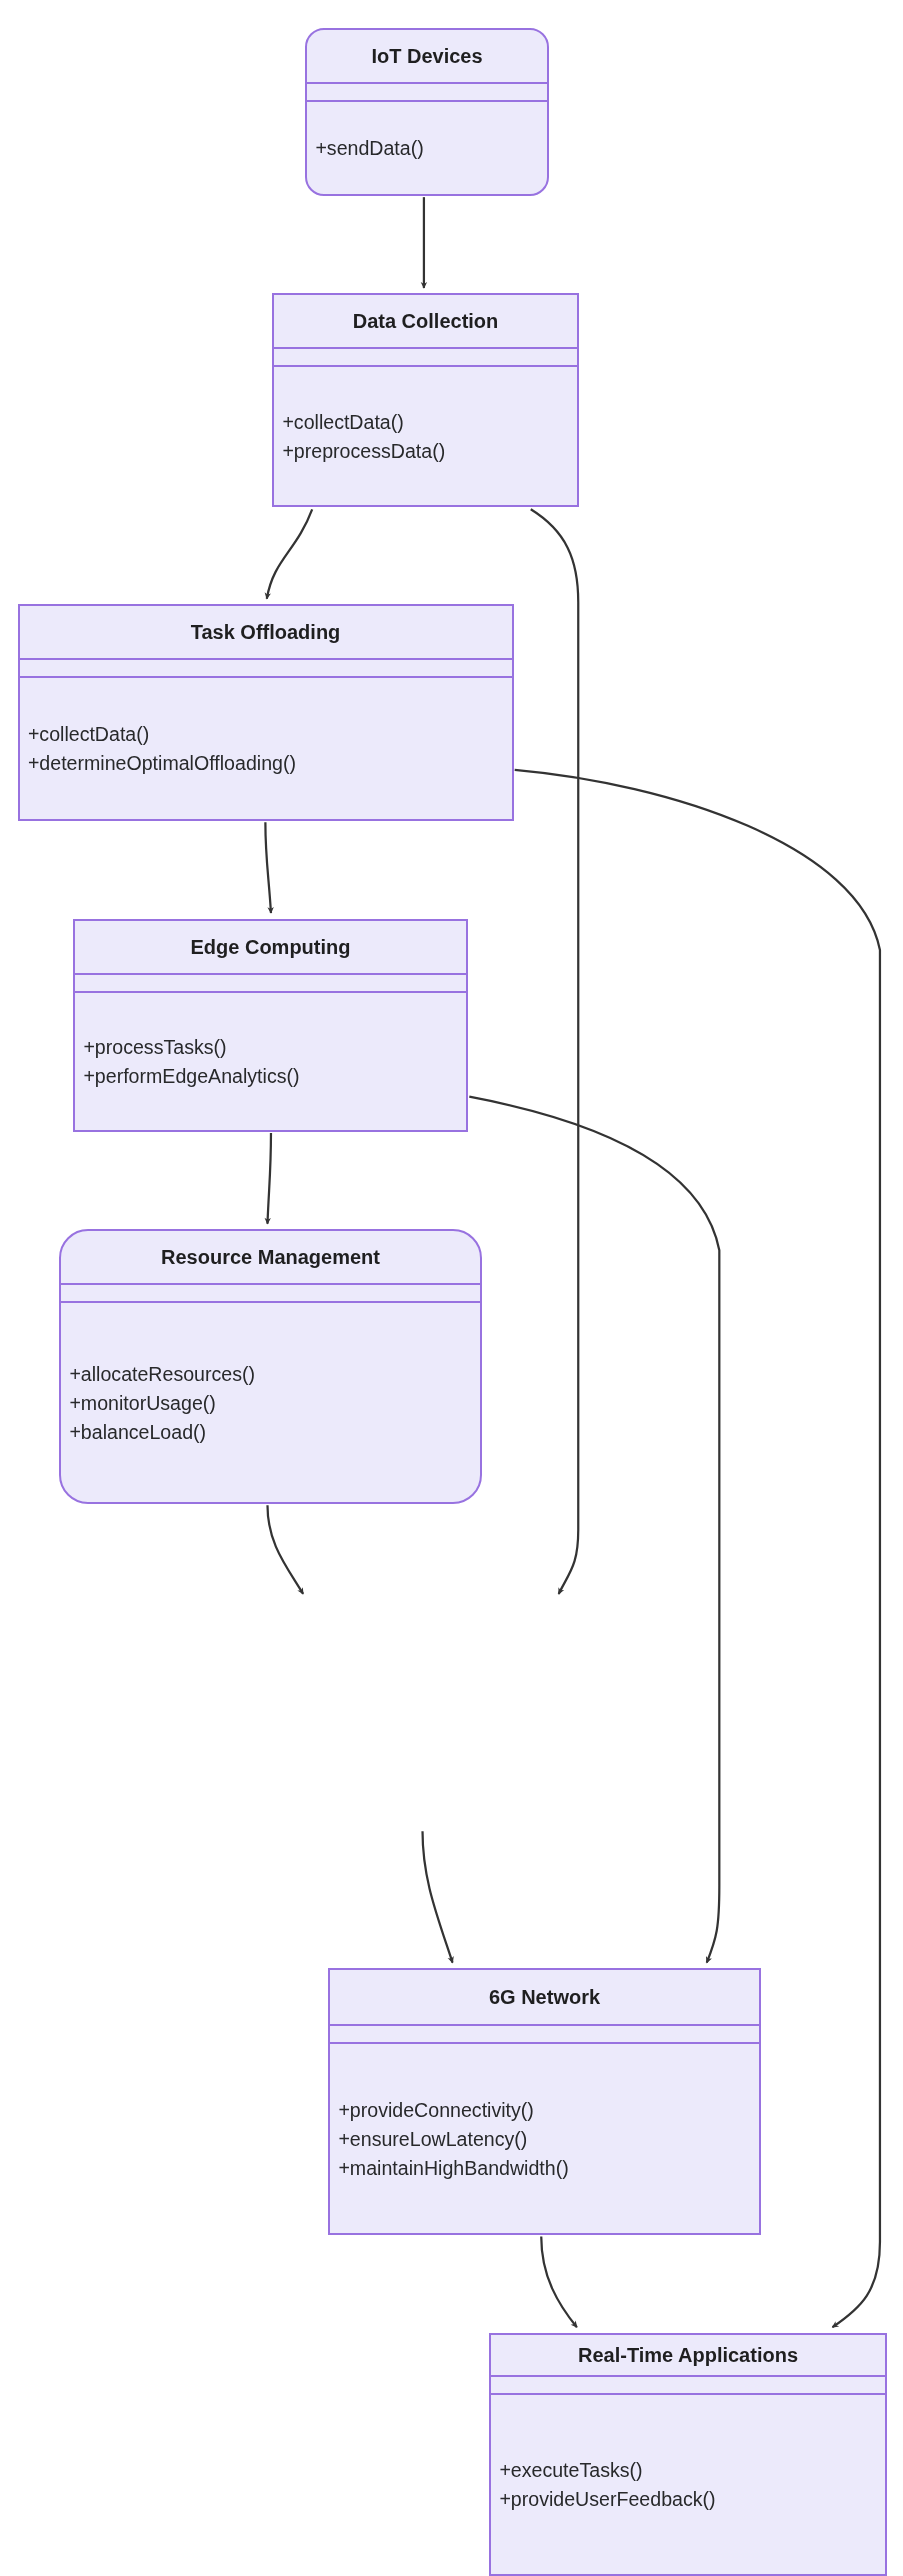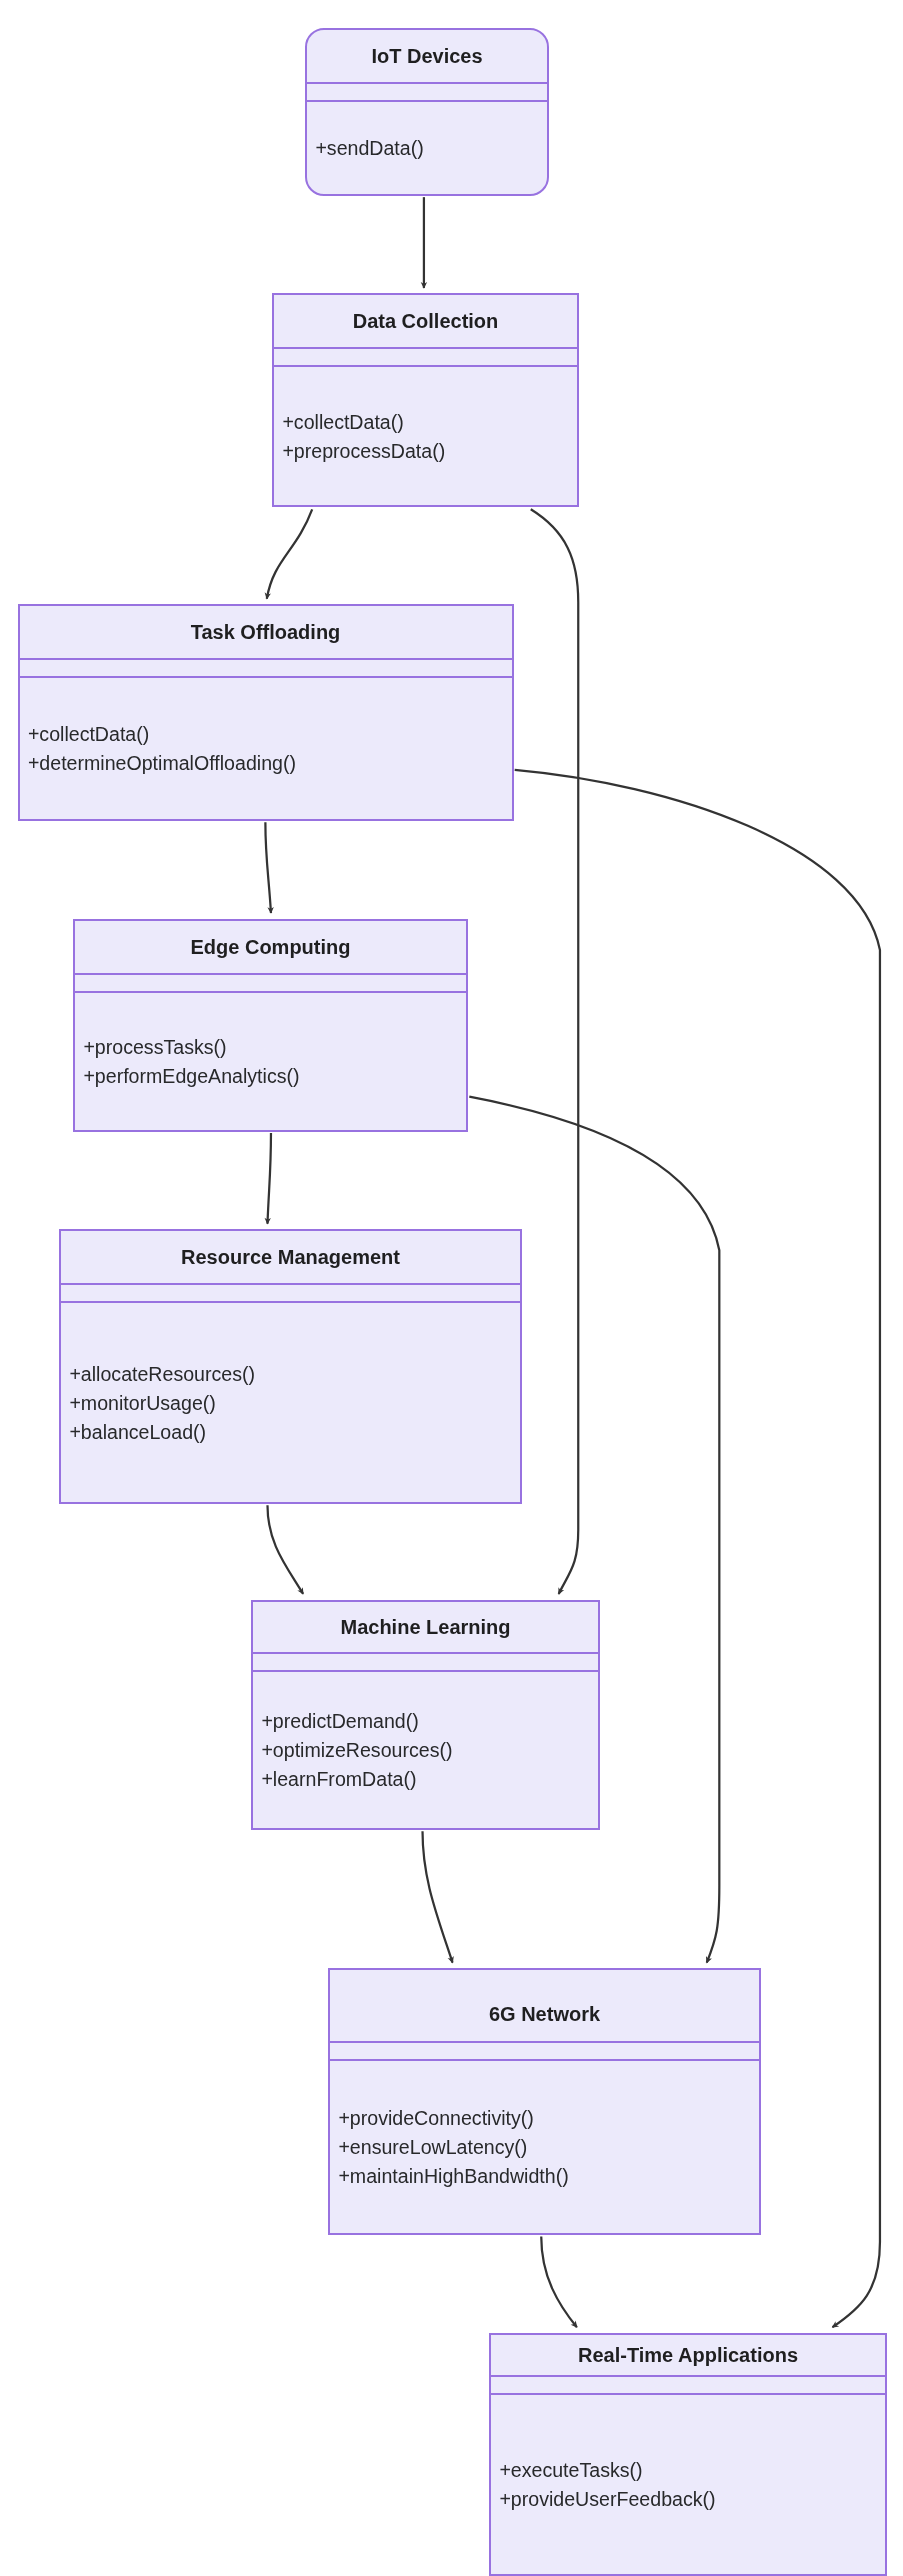--- a/index.html
+++ b/index.html
@@ -69,32 +69,32 @@
     color: #28292b;
     line-height: 1.48;
     white-space: nowrap;
   }
 
   
   #box-iot               { left: 305px;  top: 28px;   width: 244px; height: 168px; border-radius: 19px; }
   #box-data-collection   { left: 272px;  top: 293px;  width: 307px; height: 214px; }
   #box-task-offloading   { left: 17.5px;   top: 604px;  width: 496px; height: 217px; }
   #box-edge-computing    { left: 73px;  top: 919px; width: 395px; height: 213px; justify-content: flex-end; }
-  #box-resource-mgmt     { left: 59px;   top: 1229px; width: 463px; height: 275px; }
+  #box-resource-mgmt     { left: 59px;   top: 1229px; width: 423px; height: 275px; border-radius: 29px; }
   #box-machine-learning  { left: 251px;  top: 1600px; width: 349px; height: 230px; }
   #box-6g-network        { left: 328px;  top: 1968px; width: 433px; height: 267px; }
   #box-realtime-apps     { left: 489px;  top: 2333px; width: 398px; height: 243px; }
 
   #box-iot .uml-title-band              { height: 54px; }
   #box-data-collection .uml-title-band   { height: 54px; }
   #box-task-offloading .uml-title-band   { height: 54px; }
   #box-edge-computing .uml-title-band    { height: 54px; }
   #box-resource-mgmt .uml-title-band     { height: 54px; }
   #box-machine-learning .uml-title-band  { height: 52px; }
-  #box-6g-network .uml-title-band        { height: 56px; margin-top: 17px; }
+  #box-6g-network .uml-title-band        { height: 56px; }
   #box-realtime-apps .uml-title-band     { height: 42px; }
 </style>
 </head>
 <body>
 
 <div id="diagram-root">
 
   <svg id="edge-layer" viewBox="0 0 1293 3688" width="903" height="2576" xmlns="http://www.w3.org/2000/svg">
     <defs>
       <marker id="arrowhead" markerWidth="11" markerHeight="11" refX="9.2" refY="5.5" orient="auto" markerUnits="userSpaceOnUse">
@@ -173,31 +173,20 @@
       <span class="uml-title">Resource Management</span>
     </div>
     <div class="uml-attr-band"></div>
     <div class="uml-method-band">
       <span class="uml-method">+allocateResources()</span>
       <span class="uml-method">+monitorUsage()</span>
       <span class="uml-method">+balanceLoad()</span>
     </div>
   </div>
 
-  <div class="uml-class" id="box-machine-learning">
-    <div class="uml-title-band">
-      <span class="uml-title">Machine Learning</span>
-    </div>
-    <div class="uml-attr-band"></div>
-    <div class="uml-method-band">
-      <span class="uml-method">+predictDemand()</span>
-      <span class="uml-method">+optimizeResources()</span>
-      <span class="uml-method">+learnFromData()</span>
-    </div>
-  </div>
 
   <div class="uml-class" id="box-6g-network">
     <div class="uml-title-band">
       <span class="uml-title">6G Network</span>
     </div>
     <div class="uml-attr-band"></div>
     <div class="uml-method-band">
       <span class="uml-method">+provideConnectivity()</span>
       <span class="uml-method">+ensureLowLatency()</span>
       <span class="uml-method">+maintainHighBandwidth()</span>

